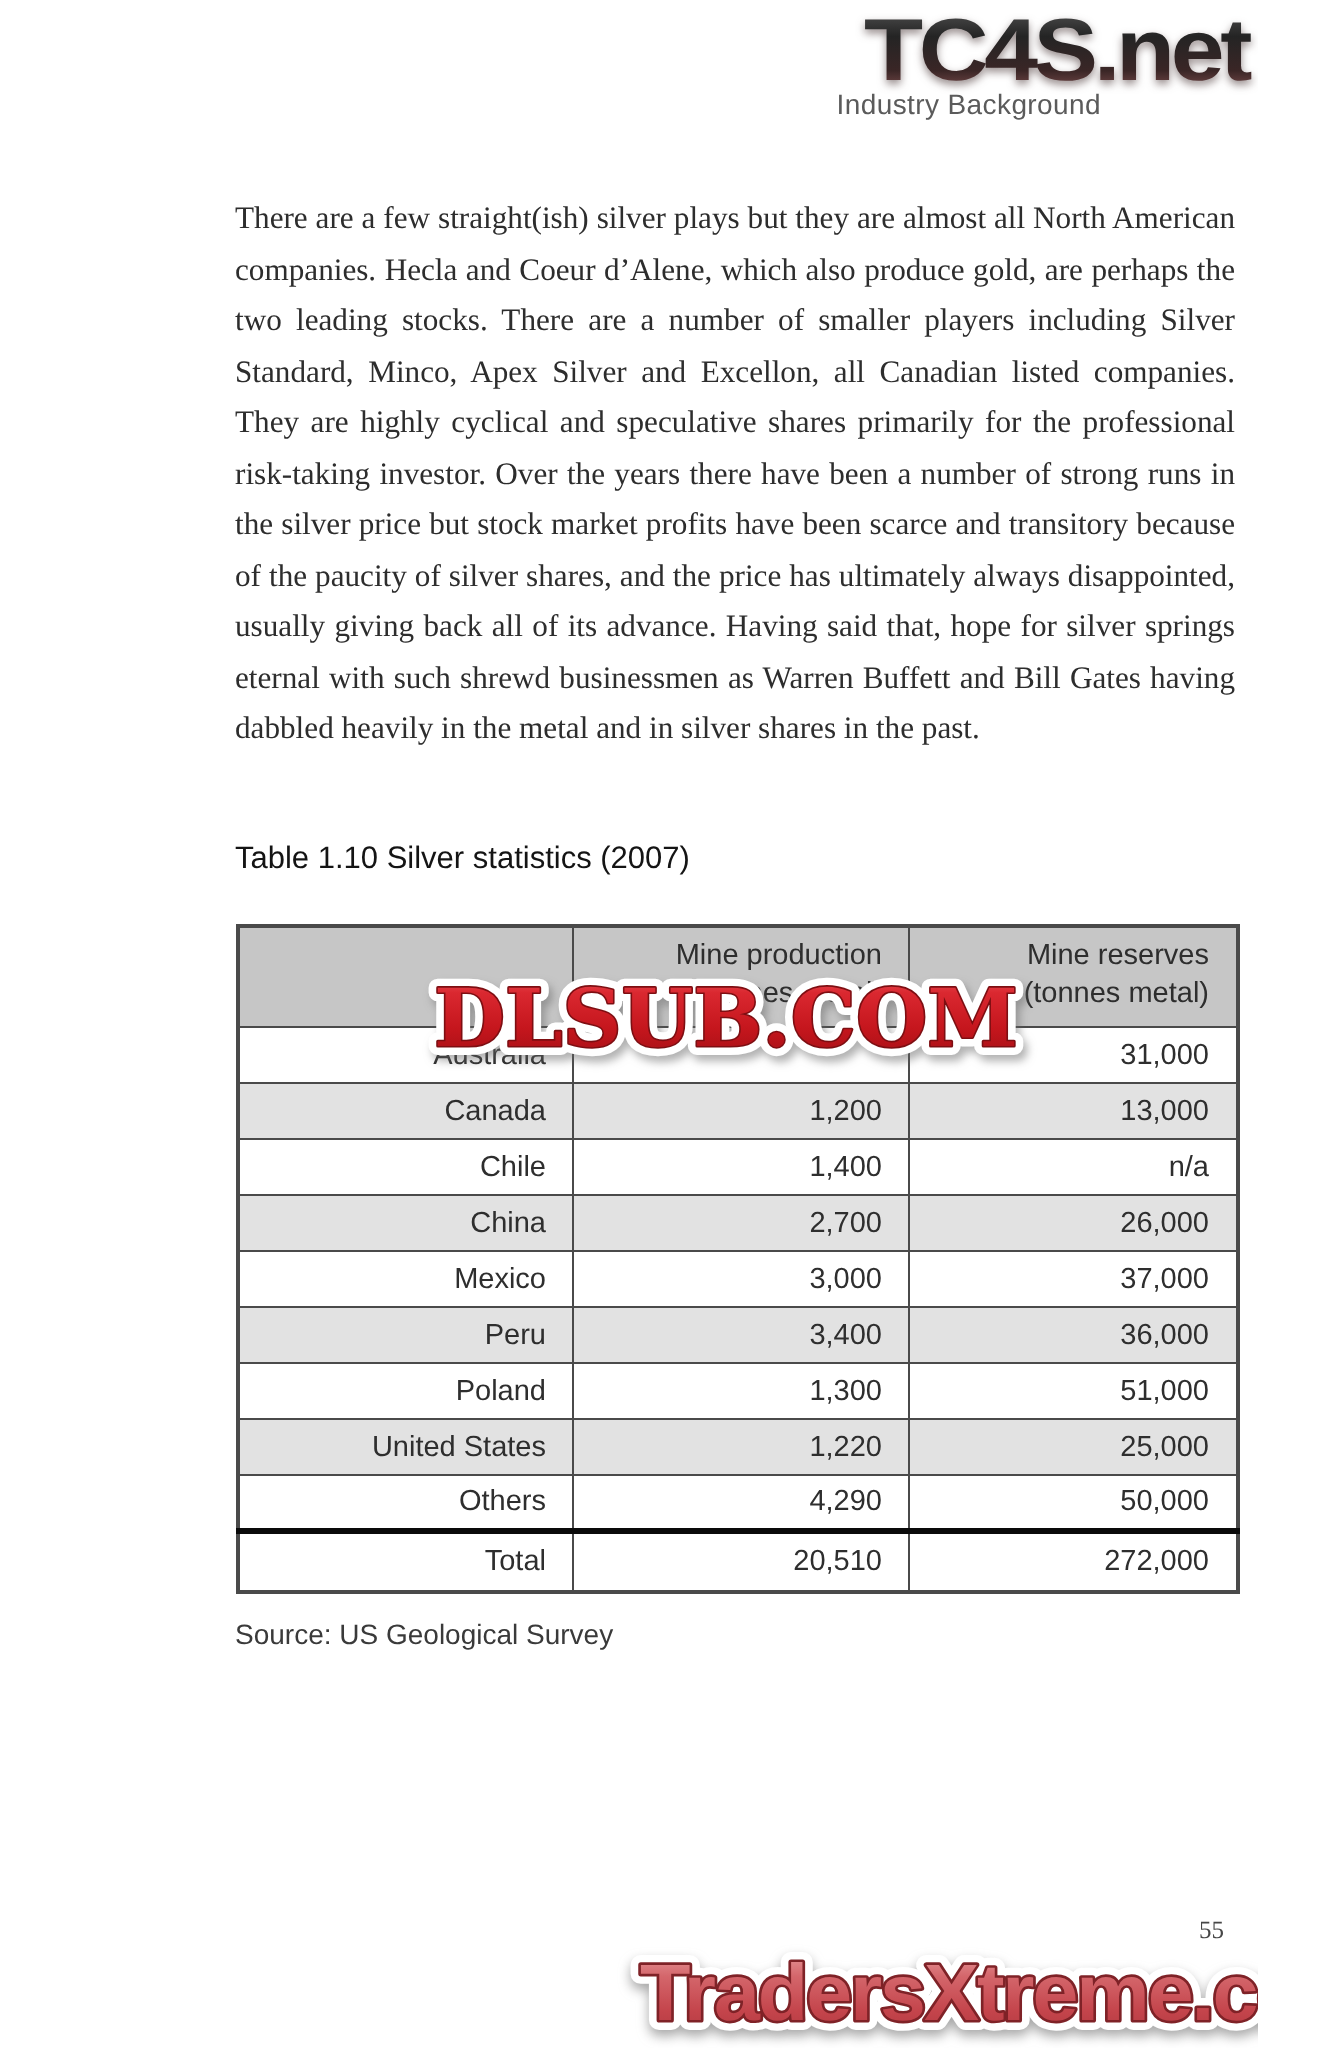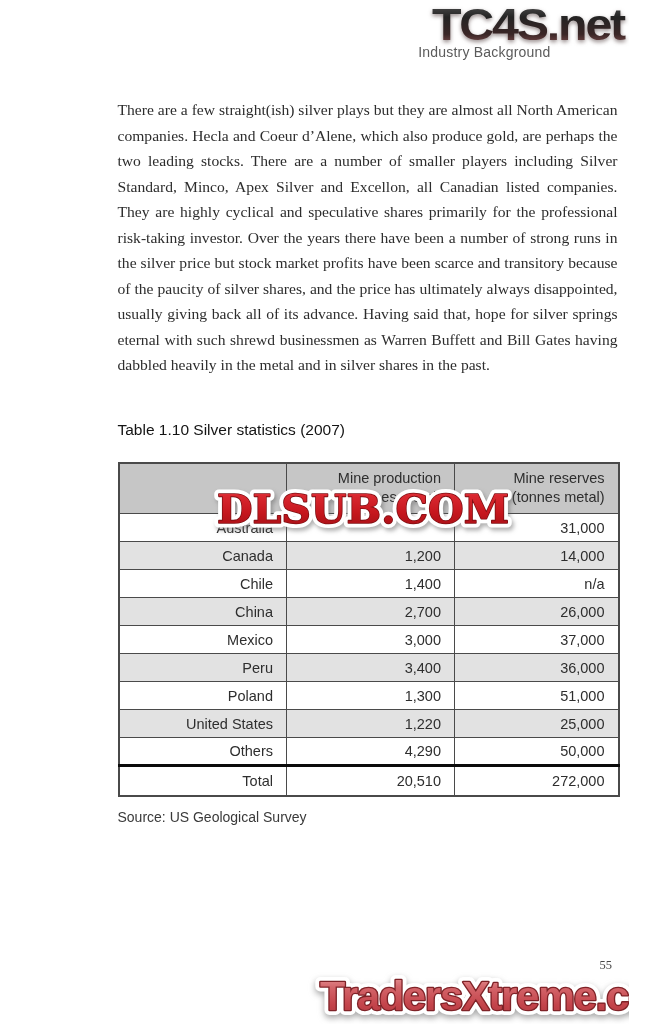--- a/index.html
+++ b/index.html
@@ -103,21 +103,21 @@
     </thead>
     <tbody>
       <tr>
         <td class="country">Australia</td>
         <td class="num"></td>
         <td class="num">31,000</td>
       </tr>
       <tr>
         <td class="country">Canada</td>
         <td class="num">1,200</td>
-        <td class="num">14,000</td>
+        <td class="num">13,000</td>
       </tr>
       <tr>
         <td class="country">Chile</td>
         <td class="num">1,400</td>
         <td class="num">n/a</td>
       </tr>
       <tr>
         <td class="country">China</td>
         <td class="num">2,700</td>
         <td class="num">26,000</td>

